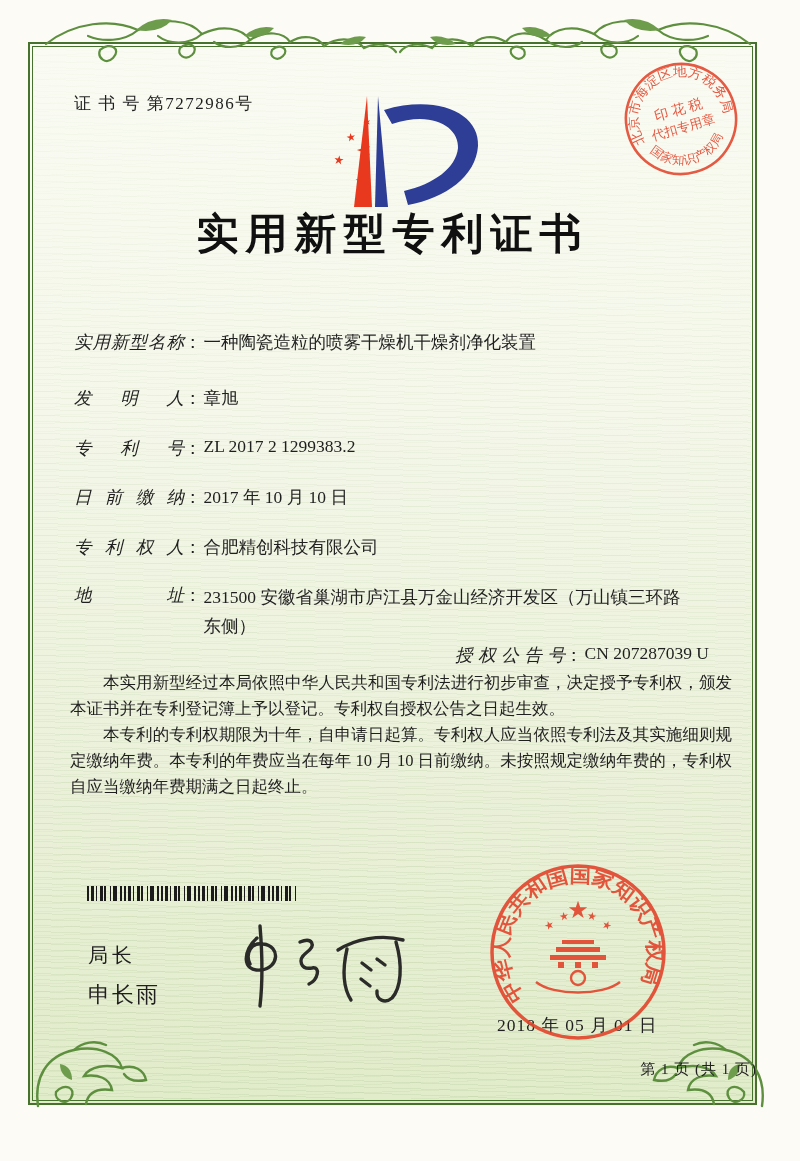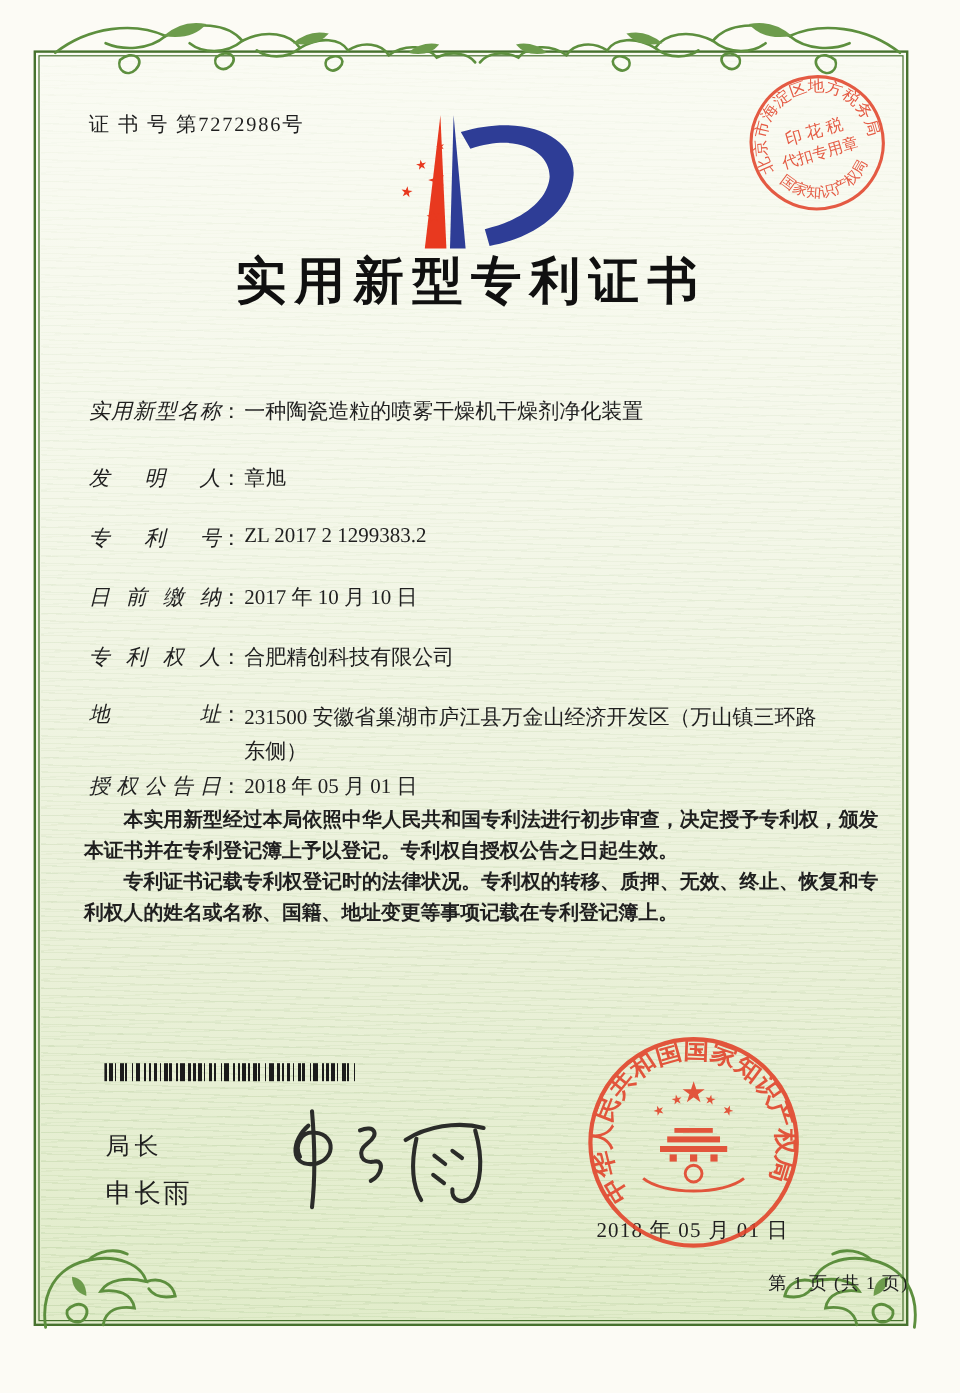--- a/index.html
+++ b/index.html
@@ -28,21 +28,21 @@
   .abs{position:absolute;}
   .cert-no{left:74px;top:92px;font-size:17px;letter-spacing:1.5px;}
   .title{left:28px;top:206px;width:729px;text-align:center;font-size:42px;font-weight:bold;letter-spacing:7px;color:#101010;}
   .fields{left:74px;top:330px;width:660px;font-size:17.5px;}
   .frow{position:absolute;left:0;width:660px;}
   .lbl{display:inline-block;width:110px;text-align:justify;text-align-last:justify;vertical-align:top;font-style:italic;}
   .colon{vertical-align:top;}
   .val{display:inline-block;vertical-align:top;padding-left:2px;}
   .val.addr{width:478px;line-height:29px;}
   .grp2{position:absolute;left:381px;top:0;}
-  .paras{left:70px;top:670px;width:662px;font-weight:bold;}
+  .paras{left:70px;top:670px;width:662px;}
   .paras p{margin:0;font-size:16.5px;line-height:26px;text-align:justify;text-indent:2em;}
   .barcode{
     left:87px;top:886px;width:210px;height:15px;
     background:repeating-linear-gradient(90deg,
       #1b1b1b 0 2px,rgba(0,0,0,0) 2px 4px,
       #1b1b1b 4px 7px,rgba(0,0,0,0) 7px 9px,
       #1b1b1b 9px 10px,rgba(0,0,0,0) 10px 13px,
       #1b1b1b 13px 16px,rgba(0,0,0,0) 16px 17px,
       #1b1b1b 17px 19px,rgba(0,0,0,0) 19px 23px,
       #1b1b1b 23px 24px,rgba(0,0,0,0) 24px 26px,
@@ -139,29 +139,29 @@
   <div class="frow" style="top:155px">
     <span class="lbl">日前缴纳</span><span class="colon">：</span><span class="val">2017 年 10 月 10 日</span>
   </div>
   <div class="frow" style="top:205px">
     <span class="lbl">专利权人</span><span class="colon">：</span><span class="val">合肥精创科技有限公司</span>
   </div>
   <div class="frow" style="top:253px">
     <span class="lbl">地址</span><span class="colon">：</span><span class="val addr">231500 安徽省巢湖市庐江县万金山经济开发区（万山镇三环路东侧）</span>
   </div>
   <div class="frow" style="top:313px">
-    <span>
-      <span class="lbl">授权公告日</span><span class="colon">：</span><span class="val">2018 年 05 月 01 日</span>
+    <span class="grp2">
+      <span class="lbl">授权公告号</span><span class="colon">：</span><span class="val">CN 207287039 U</span>
     </span>
   </div>
 </div>
 
 <div class="abs paras">
   <p>本实用新型经过本局依照中华人民共和国专利法进行初步审查，决定授予专利权，颁发本证书并在专利登记簿上予以登记。专利权自授权公告之日起生效。</p>
-  <p>专利证书记载专利权登记时的法律状况。专利权的转移、质押、无效、终止、恢复和专利权人的姓名或名称、国籍、地址变更等事项记载在专利登记簿上。</p>
+  <p>本专利的专利权期限为十年，自申请日起算。专利权人应当依照专利法及其实施细则规定缴纳年费。本专利的年费应当在每年 10 月 10 日前缴纳。未按照规定缴纳年费的，专利权自应当缴纳年费期满之日起终止。</p>
 </div>
 
 <div class="abs barcode"></div>
 
 <div class="abs sig-title">局长</div>
 <div class="abs sig-name">申长雨</div>
 
 <svg class="abs" style="left:205px;top:918px;" width="210" height="95" viewBox="0 0 210 95">
   <g fill="none" stroke="#1c1c1c" stroke-width="3.4" stroke-linecap="round" opacity="0.92">
     <path d="M52,20 C38,32 36,54 56,52 C74,50 76,28 58,26 C46,24 40,36 45,46"></path>

